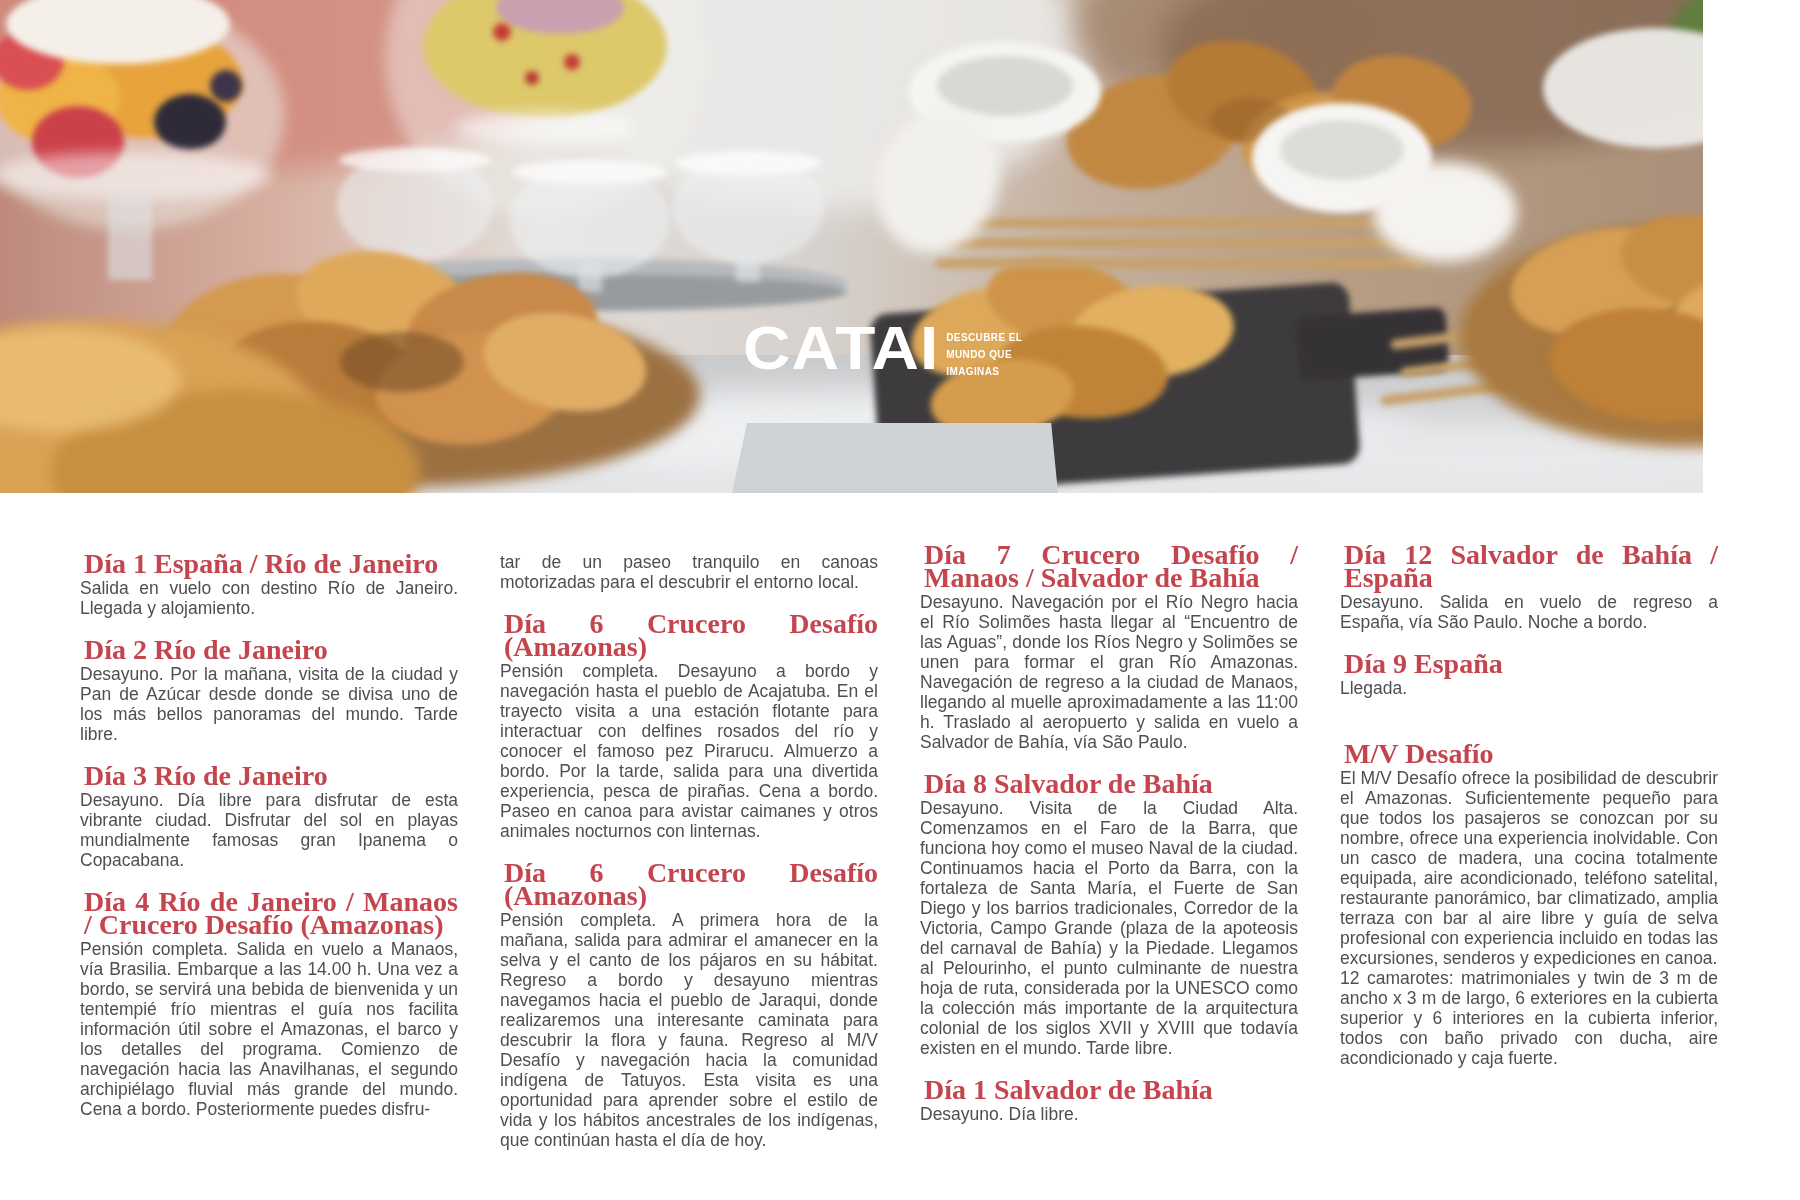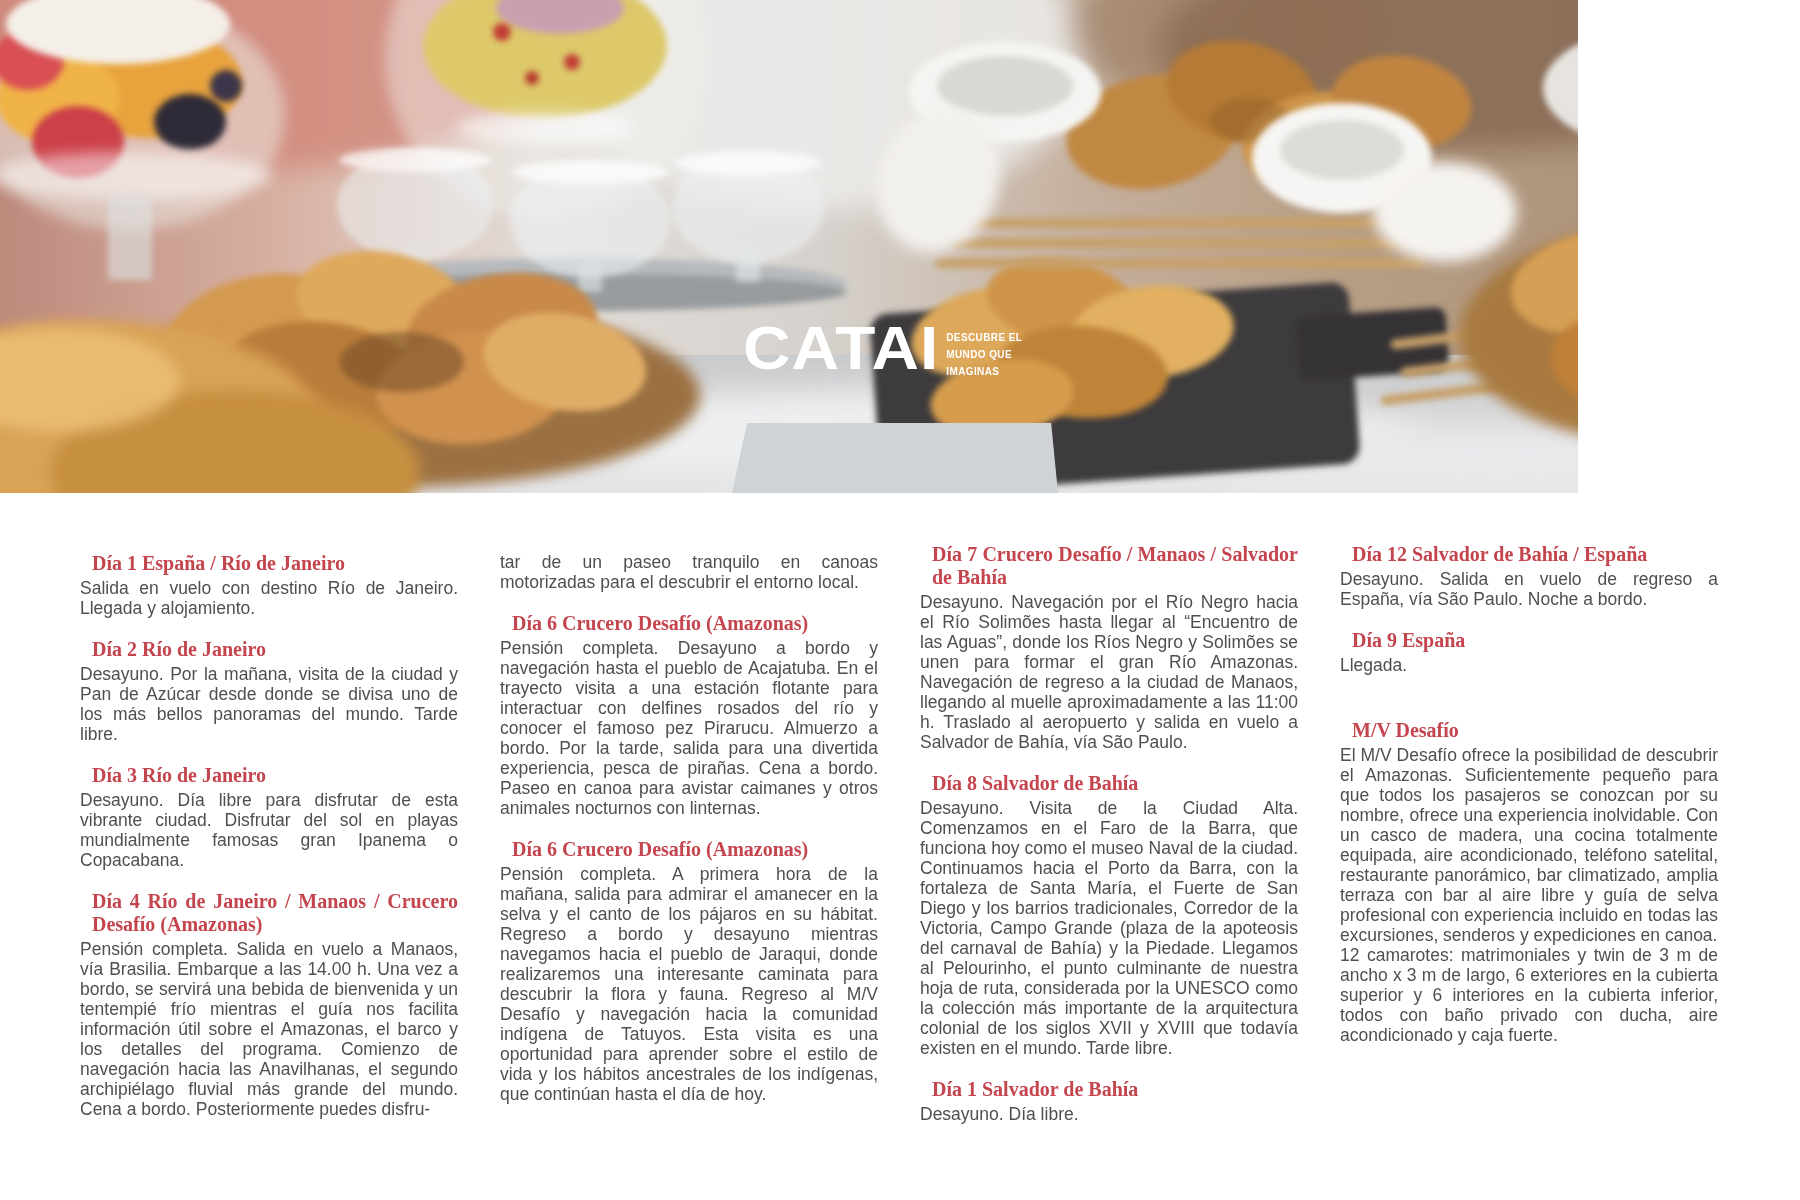--- a/index.html
+++ b/index.html
@@ -1,21 +1,21 @@
 <!DOCTYPE html>
 <html lang="es" style="--heading-red: #c4454e; --body-gray: #4f4f51; --placeholder-gray: #d0d3d5;"><head>
 <meta charset="utf-8">
 <style>
   html,body{margin:0;padding:0;background:#ffffff;}
   .page{
     position:relative;width:1800px;height:1200px;overflow:hidden;background:#ffffff;
     font-family:"Liberation Sans",sans-serif;
   }
   
-  .hero{position:absolute;left:0;top:0;width:1578px;height:493px;overflow:hidden;}
+  .hero{position:absolute;left:0;top:0;width:1703px;height:493px;overflow:hidden;}
   .hero svg{display:block;width:1800px;height:493px;}
   .trapezoid{
     position:absolute;left:732px;top:423px;width:326px;height:70px;
     background:var(--placeholder-gray,#d0d3d5);
     clip-path:polygon(4.6% 0,97.9% 0,100% 100%,0 100%);
   }
   .logo{position:absolute;left:743px;top:320px;display:flex;align-items:flex-start;}
   .logo-text{
     font-size:62px;font-weight:bold;color:#ffffff;letter-spacing:1px;line-height:58px;
     transform:scale(1.06,0.98);transform-origin:left top;
@@ -27,23 +27,23 @@
   
   .columns{
     position:absolute;left:80px;top:552px;width:1638px;
     display:grid;grid-template-columns:repeat(4,378px);column-gap:42px;
   }
   .col{min-width:0;}
   .col3,.col4{margin-top:-9px;}
   .block{margin-bottom:20px;}
   .block.spaced{margin-top:44px;}
   .day-h{
-    margin:0 0 3px 12px;
+    margin:0 0 3px 4px;
     font-family:"Liberation Serif",serif;
-    font-size:20px;line-height:23px;font-weight:bold;
+    font-size:28px;line-height:23px;font-weight:bold;
     color:var(--heading-red,#c4454e);
     text-align:justify;
   }
   .day-p{
     margin:0;
     font-size:17.5px;line-height:20px;
     color:var(--body-gray,#4f4f51);
     text-align:justify;
   }
   .day-p + .day-p{margin-top:0;}

